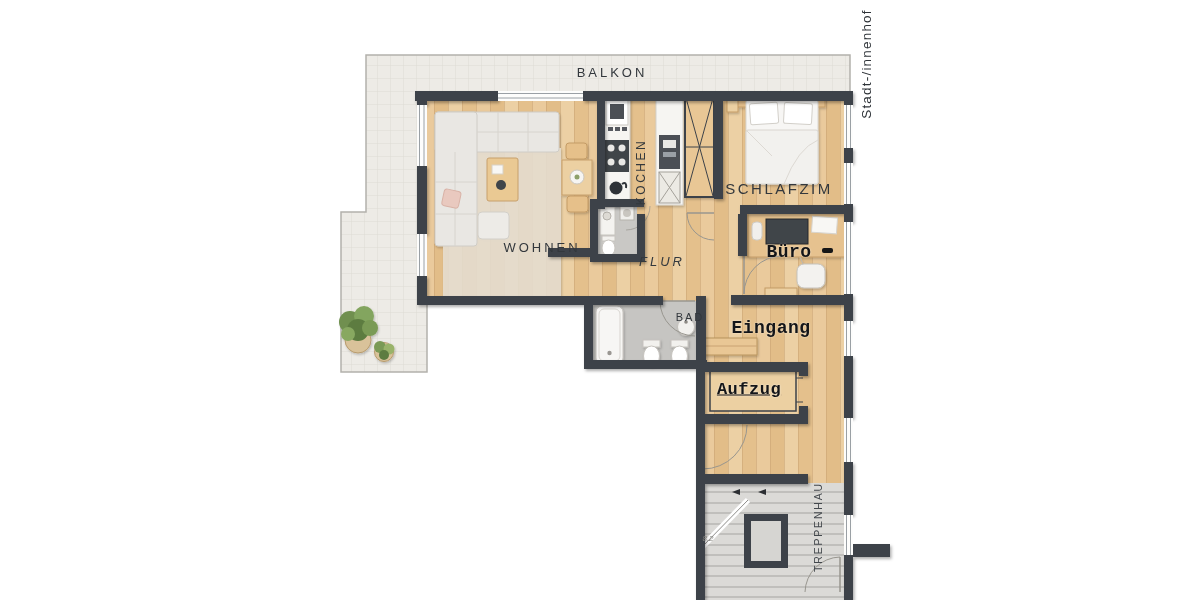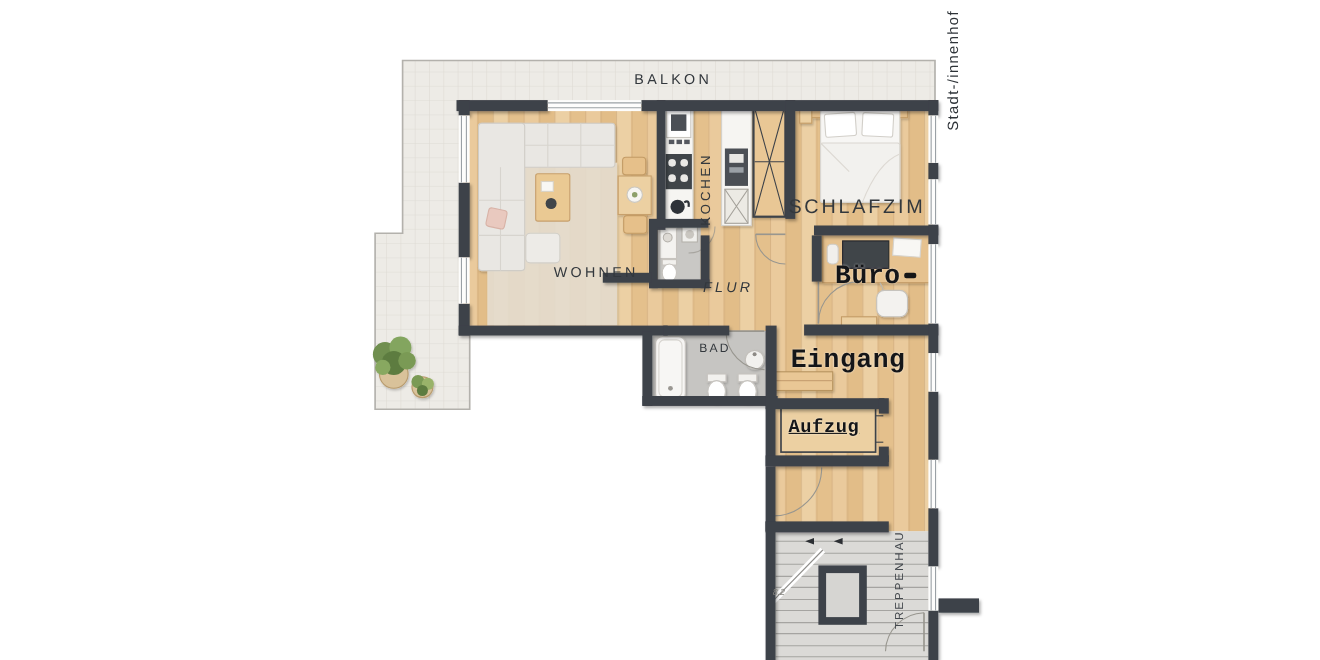--- a/index.html
+++ b/index.html
@@ -8,29 +8,29 @@
     font-family:"Liberation Sans",sans-serif;
   }
   .plan-svg{position:absolute;left:0;top:0;}
   .lbl{
     position:absolute;transform:translate(-50%,-50%);
     font-family:"Liberation Sans",sans-serif;color:#33383d;
     font-size:13px;font-weight:500;letter-spacing:3px;white-space:nowrap;
     pointer-events:none;
   }
   .lbl.vert{transform:translate(-50%,-50%) rotate(-90deg);}
-  .lbl.small{font-size:11px;letter-spacing:2px;}
+  .lbl.small{font-size:11px;letter-spacing:2px;margin-left:40px;}
   .lbl.tiny{font-size:8px;letter-spacing:0;color:#85847f;font-weight:400;font-style:italic;}
-  .lbl.schlaf{font-size:18px;letter-spacing:2.5px;}
+  .lbl.schlaf{font-size:15px;letter-spacing:2.5px;}
   .lbl.trepp{font-size:10.5px;letter-spacing:1.8px;color:#43484d;}
   .lbl.orient{font-size:13.5px;letter-spacing:1.2px;color:#2e3338;font-weight:400;}
   .stamp{
     position:absolute;transform:translate(-50%,-50%);
     font-family:"Liberation Mono","DejaVu Sans Mono",monospace;
-    font-weight:700;color:#141518;font-size:24px;letter-spacing:0.5px;white-space:nowrap;
+    font-weight:700;color:#141518;font-size:18px;letter-spacing:0.5px;white-space:nowrap;
     text-shadow:0 0 2px rgba(255,255,255,0.65);
     pointer-events:none;
   }
   .stamp.sm{font-size:17px;text-decoration:underline;}
 </style>
 </head>
 <body>
 
 <div class="stage">
 

